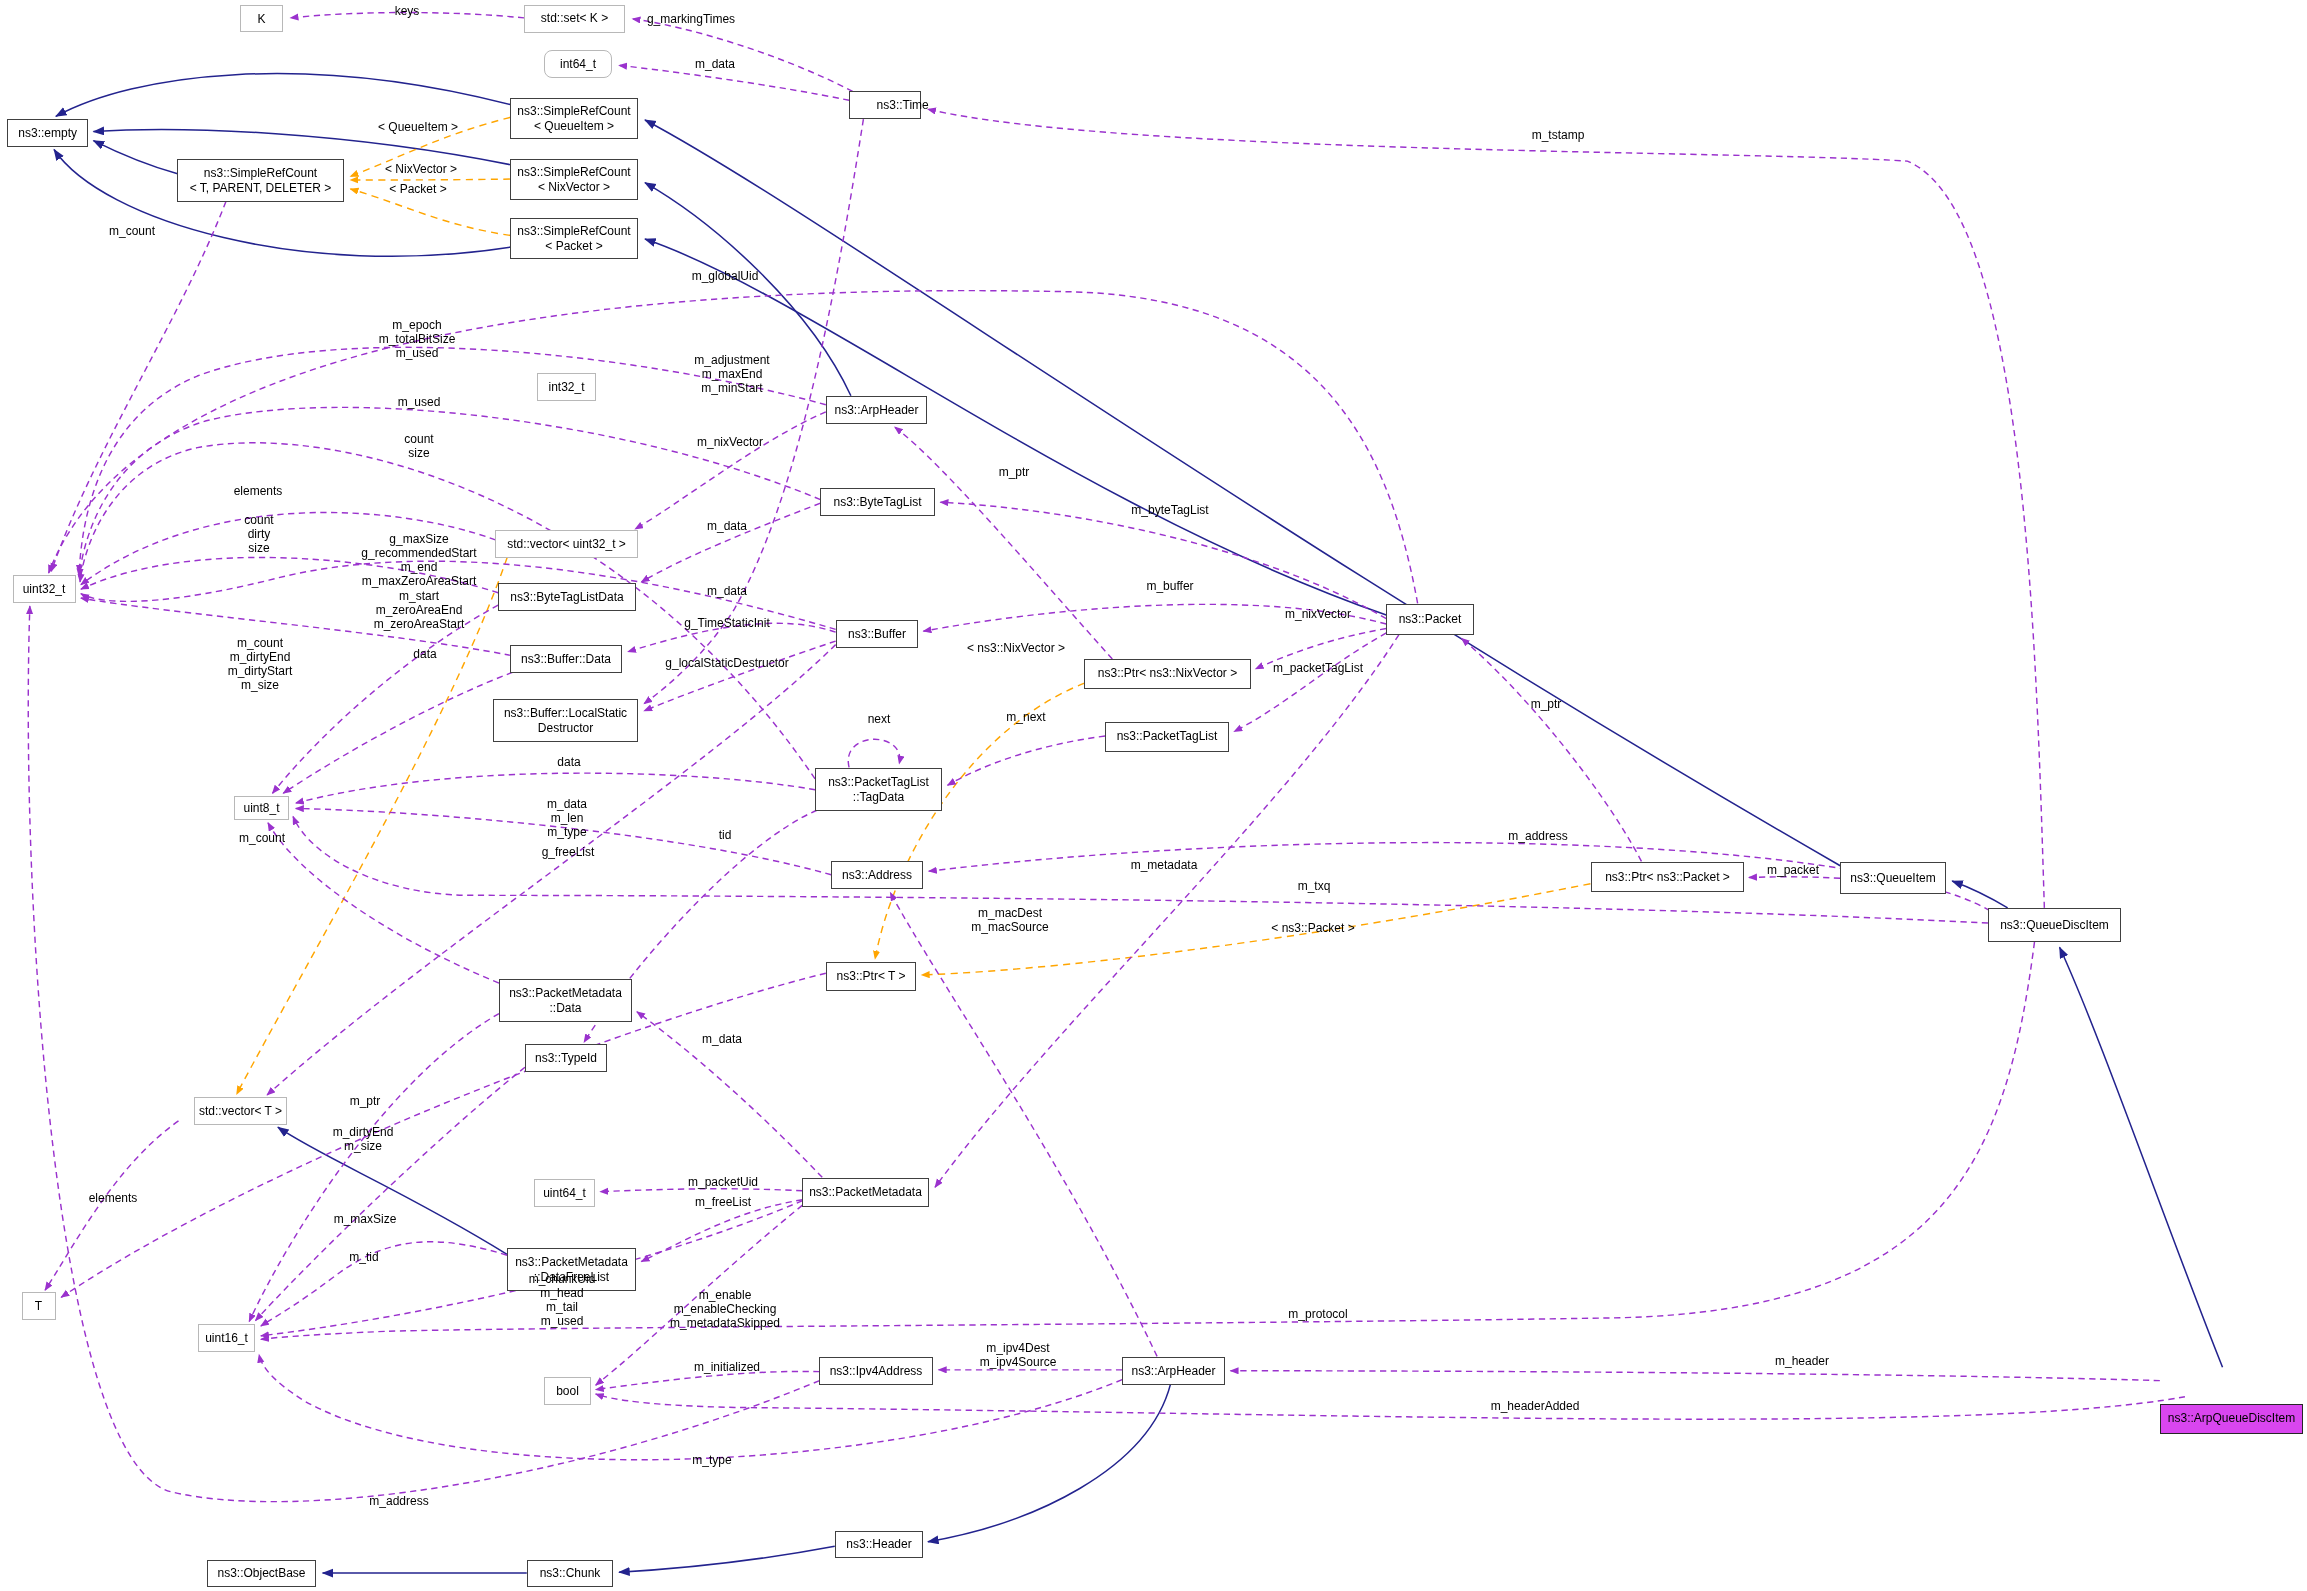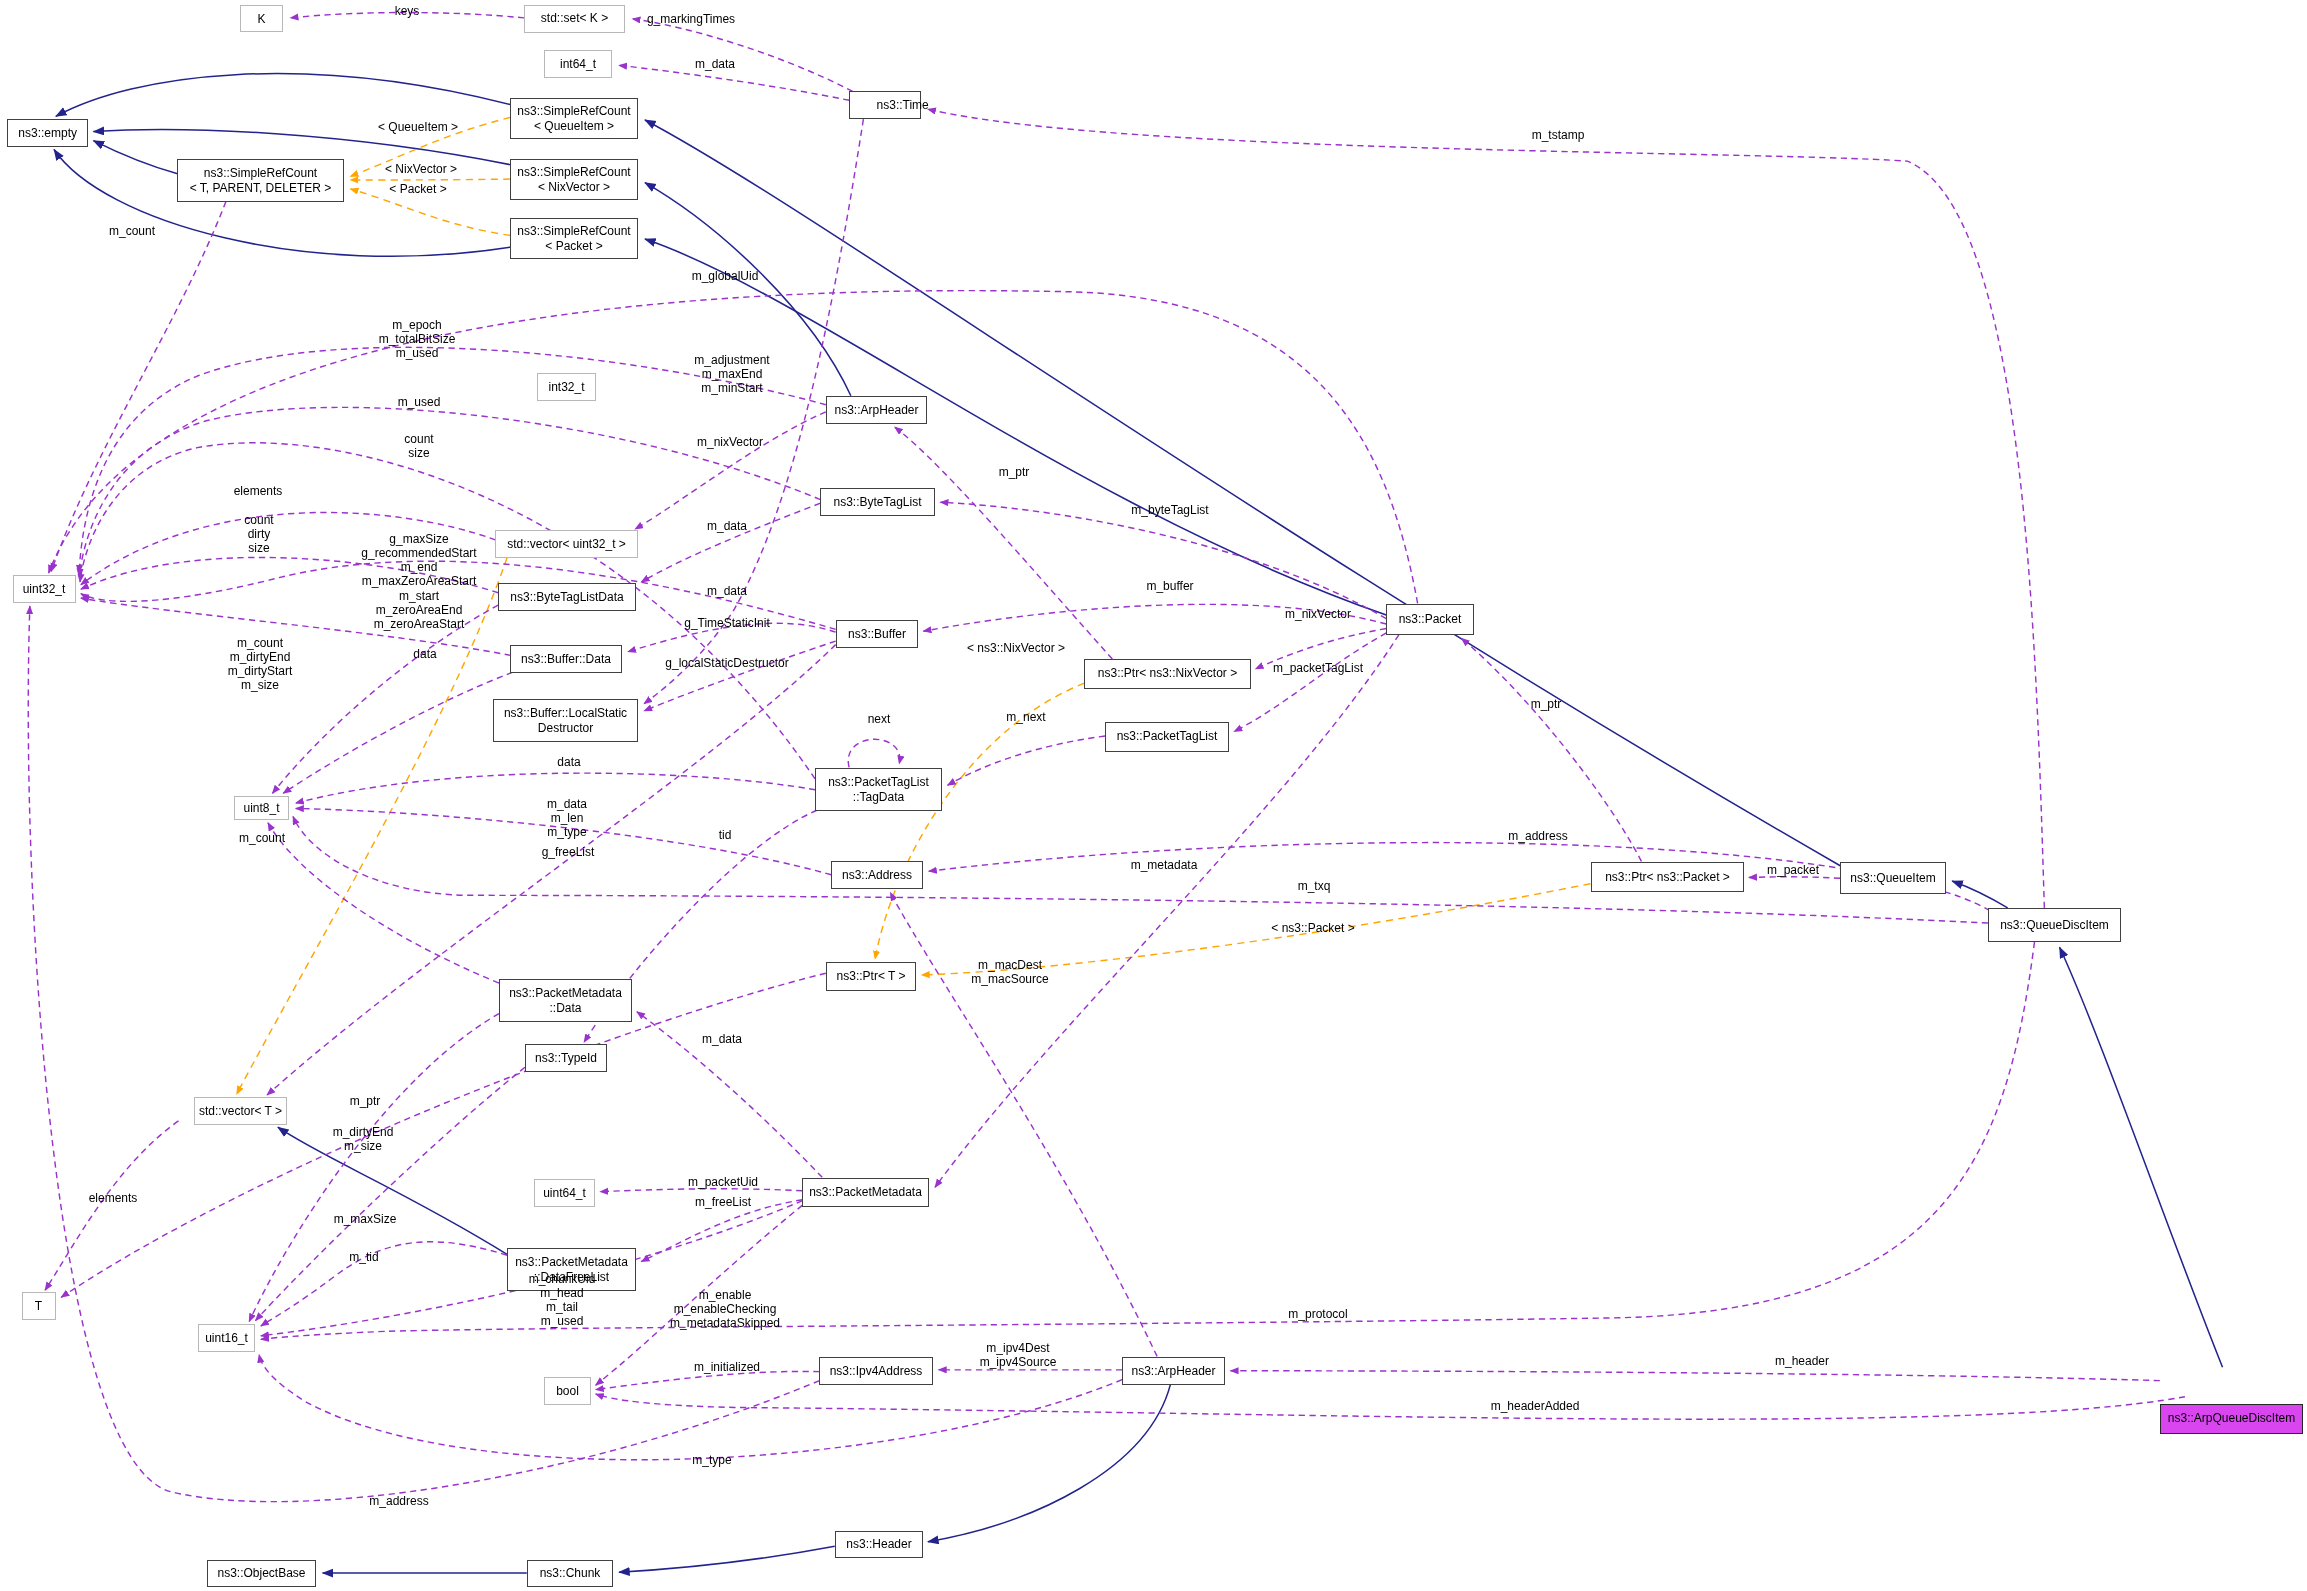--- a/index.html
+++ b/index.html
@@ -112,21 +112,21 @@
     <path d="M 2412,1542 C 2100,1533 1600,1531 1374,1531" marker-end="url(#ap)"></path>
     <path d="M 2440,1560 C 2200,1604 1500,1578 820,1572 C 730,1570 685,1564 665,1557" marker-end="url(#ap)"></path>
     <path d="M 2272,1052 C 2240,1300 2170,1465 1800,1472 C 1300,1480 600,1482 430,1487 C 360,1490 312,1493 291,1496" marker-end="url(#ap)"></path>
     <path d="M 922,1087 C 700,1142 290,1300 68,1449" marker-end="url(#ap)"></path>
     <path d="M 199,1252 C 128,1302 82,1392 50,1441" marker-end="url(#ap)"></path>
   </g>
 </svg>
 
 <div class="node prim" style="left:240px;top:5.4px;width:43px;height:27px;">K</div>
 <div class="node prim" style="left:524px;top:4.5px;width:101px;height:28px;">std::set&lt; K &gt;</div>
-<div class="node prim" style="left:544px;top:50px;width:68px;height:28px;">int64_t</div>
+<div class="node prim" style="left:544px;top:50px;width:68px;height:28px;border-radius:8px;">int64_t</div>
 <div class="node cls" style="left:849px;top:91px;width:72px;height:28px;padding-left:38px;">ns3::Time</div>
 <div class="node cls" style="left:7.2px;top:119px;width:81px;height:28px;">ns3::empty</div>
 <div class="node cls" style="left:510px;top:98px;width:128px;height:41px;">ns3::SimpleRefCount
 &lt; QueueItem &gt;</div>
 <div class="node cls" style="left:177px;top:159px;width:167px;height:43px;">ns3::SimpleRefCount
 &lt; T, PARENT, DELETER &gt;</div>
 <div class="node cls" style="left:510px;top:159px;width:128px;height:41px;">ns3::SimpleRefCount
 &lt; NixVector &gt;</div>
 <div class="node cls" style="left:510px;top:218px;width:128px;height:41px;">ns3::SimpleRefCount
 &lt; Packet &gt;</div>
@@ -222,21 +222,21 @@
 m_len
 m_type</div>
 <div class="elabel" style="left:725px;top:828px;">tid</div>
 <div class="elabel" style="left:262px;top:831px;">m_count</div>
 <div class="elabel" style="left:1538px;top:829px;">m_address</div>
 <div class="elabel" style="left:568px;top:845px;">g_freeList</div>
 <div class="elabel" style="left:1164px;top:858px;">m_metadata</div>
 <div class="elabel" style="left:1793px;top:863px;">m_packet</div>
 <div class="elabel" style="left:1314px;top:879px;">m_txq</div>
 <div class="elabel" style="left:1313px;top:921px;">&lt; ns3::Packet &gt;</div>
-<div class="elabel" style="left:1010px;top:958px;text-align:center;">m_macDest
+<div class="elabel" style="left:1010px;top:906px;text-align:center;">m_macDest
 m_macSource</div>
 <div class="elabel" style="left:722px;top:1032px;">m_data</div>
 <div class="elabel" style="left:365px;top:1094px;">m_ptr</div>
 <div class="elabel" style="left:363px;top:1125px;">m_dirtyEnd
 m_size</div>
 <div class="elabel" style="left:723px;top:1175px;">m_packetUid</div>
 <div class="elabel" style="left:113px;top:1191px;">elements</div>
 <div class="elabel" style="left:723px;top:1195px;">m_freeList</div>
 <div class="elabel" style="left:365px;top:1212px;">m_maxSize</div>
 <div class="elabel" style="left:364px;top:1250px;">m_tid</div>

